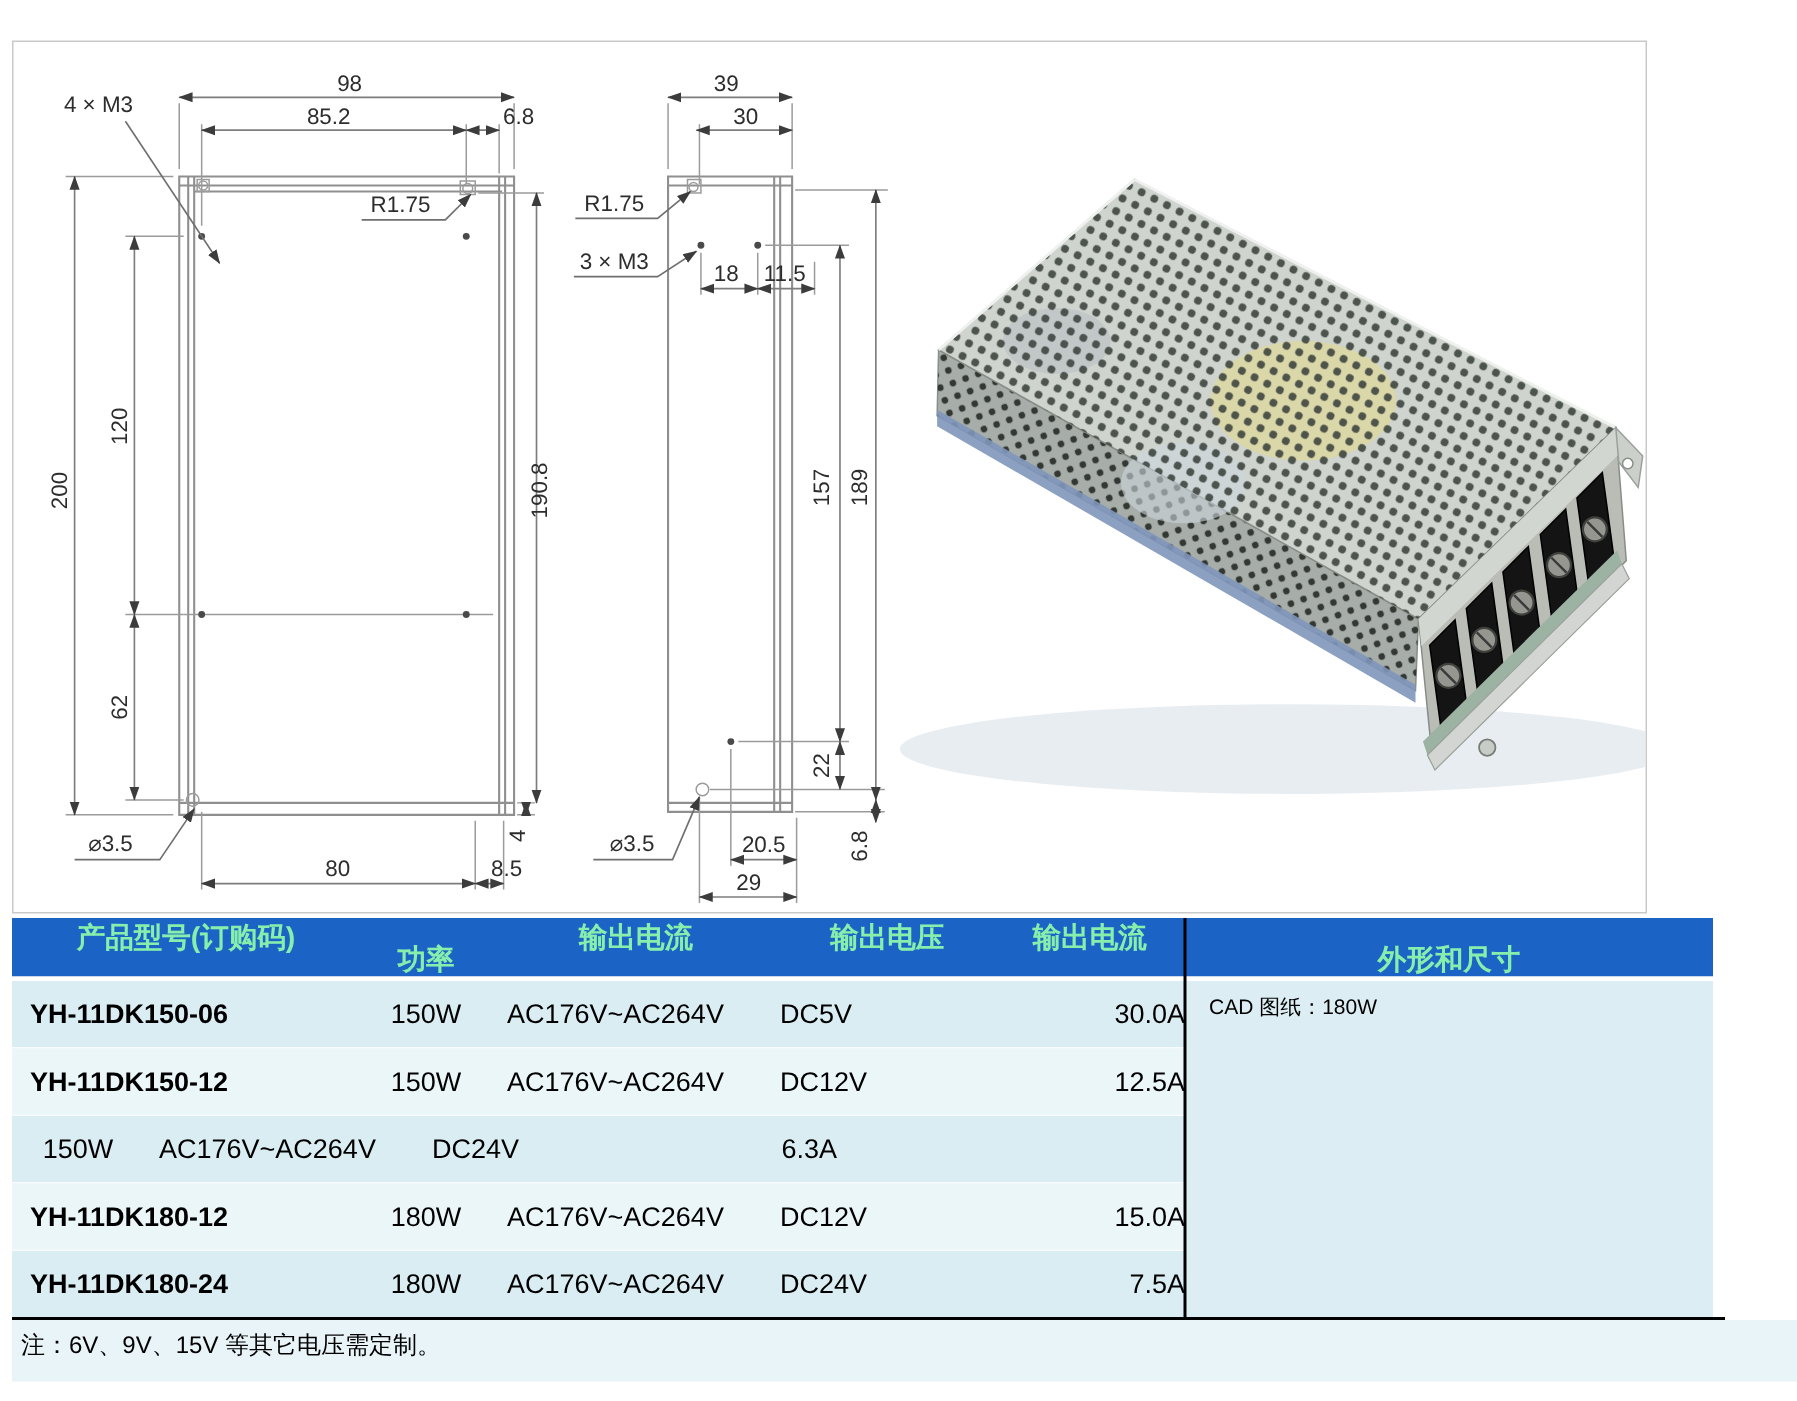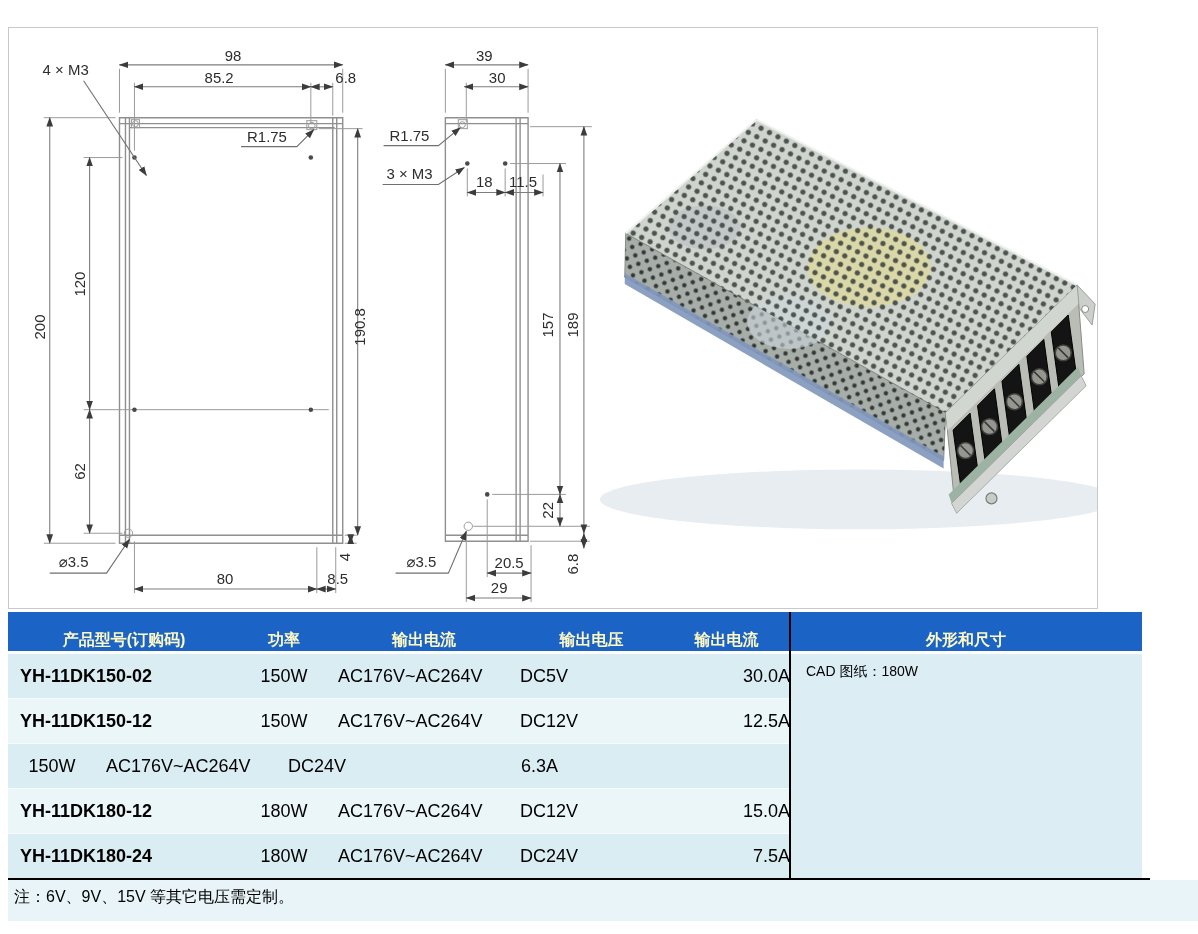--- a/index.html
+++ b/index.html
@@ -9,22 +9,22 @@
   .drawing-panel{position:absolute;left:8px;top:5px;width:1090px;height:582px;
                  border:1px solid #c9c9c9;background:#fff;box-sizing:border-box;margin-top:22px;}
   .drawing-panel svg{display:block;width:100%;height:100%;}
   svg text{font-family:"Liberation Sans",sans-serif;font-size:15px;fill:#2d2d2d;}
   .obj{fill:none;stroke:#8f8f8f;stroke-width:1.4;}
   .thin{fill:none;stroke:#9b9b9b;stroke-width:1;}
   .dim{fill:none;stroke:#7d7d7d;stroke-width:1.1;}
   .lead{fill:none;stroke:#6f6f6f;stroke-width:1.1;}
   
   .spec-table{position:absolute;left:8px;top:612px;width:1134px;font-size:18px;}
-  .thead{display:flex;height:39px;background:var(--header_blue,#1C63C6);color:#fef9c3;
-         font-weight:bold;font-size:16px;align-items:flex-end;}
+  .thead{display:flex;height:39px;background:var(--header_blue,#1C63C6);color:#86efac;
+         font-weight:bold;font-size:19px;align-items:flex-start;}
   .th{text-align:center;box-sizing:border-box;}
   .gap-row{height:3px;background:#fff;}
   .row{display:flex;height:44px;align-items:center;border-bottom:1px solid #f7fbfd;}
   .row:last-child{border-bottom:none;}
   .row.odd{background:var(--row_odd,#D9EDF3);}
   .row.even{background:var(--row_even,#EBF6F9);}
   .c-model{width:232px;padding-left:12px;font-weight:bold;box-sizing:border-box;}
   .c-power{width:88px;text-align:center;}
   .c-input{width:192px;padding-left:10px;box-sizing:border-box;}
   .c-outv{width:143px;text-align:left;}
@@ -208,21 +208,21 @@
       <div class="th h-model">产品型号(订购码)</div>
       <div class="th h-power">功率</div>
       <div class="th h-input">输出电流</div>
       <div class="th h-outv">输出电压</div>
       <div class="th h-outa">输出电流</div>
       <div class="th h-side">外形和尺寸</div>
     </div>
     <div class="gap-row"></div>
 
     <div class="row odd">
-      <div class="c-model">YH-11DK150-02</div>
+      <div class="c-model">YH-11DK150-06</div>
       <div class="c-power">150W</div>
       <div class="c-input">AC176V~AC264V</div>
       <div class="c-outv">DC5V</div>
       <div class="c-outa">30.0A</div>
     </div>
     <div class="row even">
       <div class="c-model">YH-11DK150-12</div>
       <div class="c-power">150W</div>
       <div class="c-input">AC176V~AC264V</div>
       <div class="c-outv">DC12V</div>

